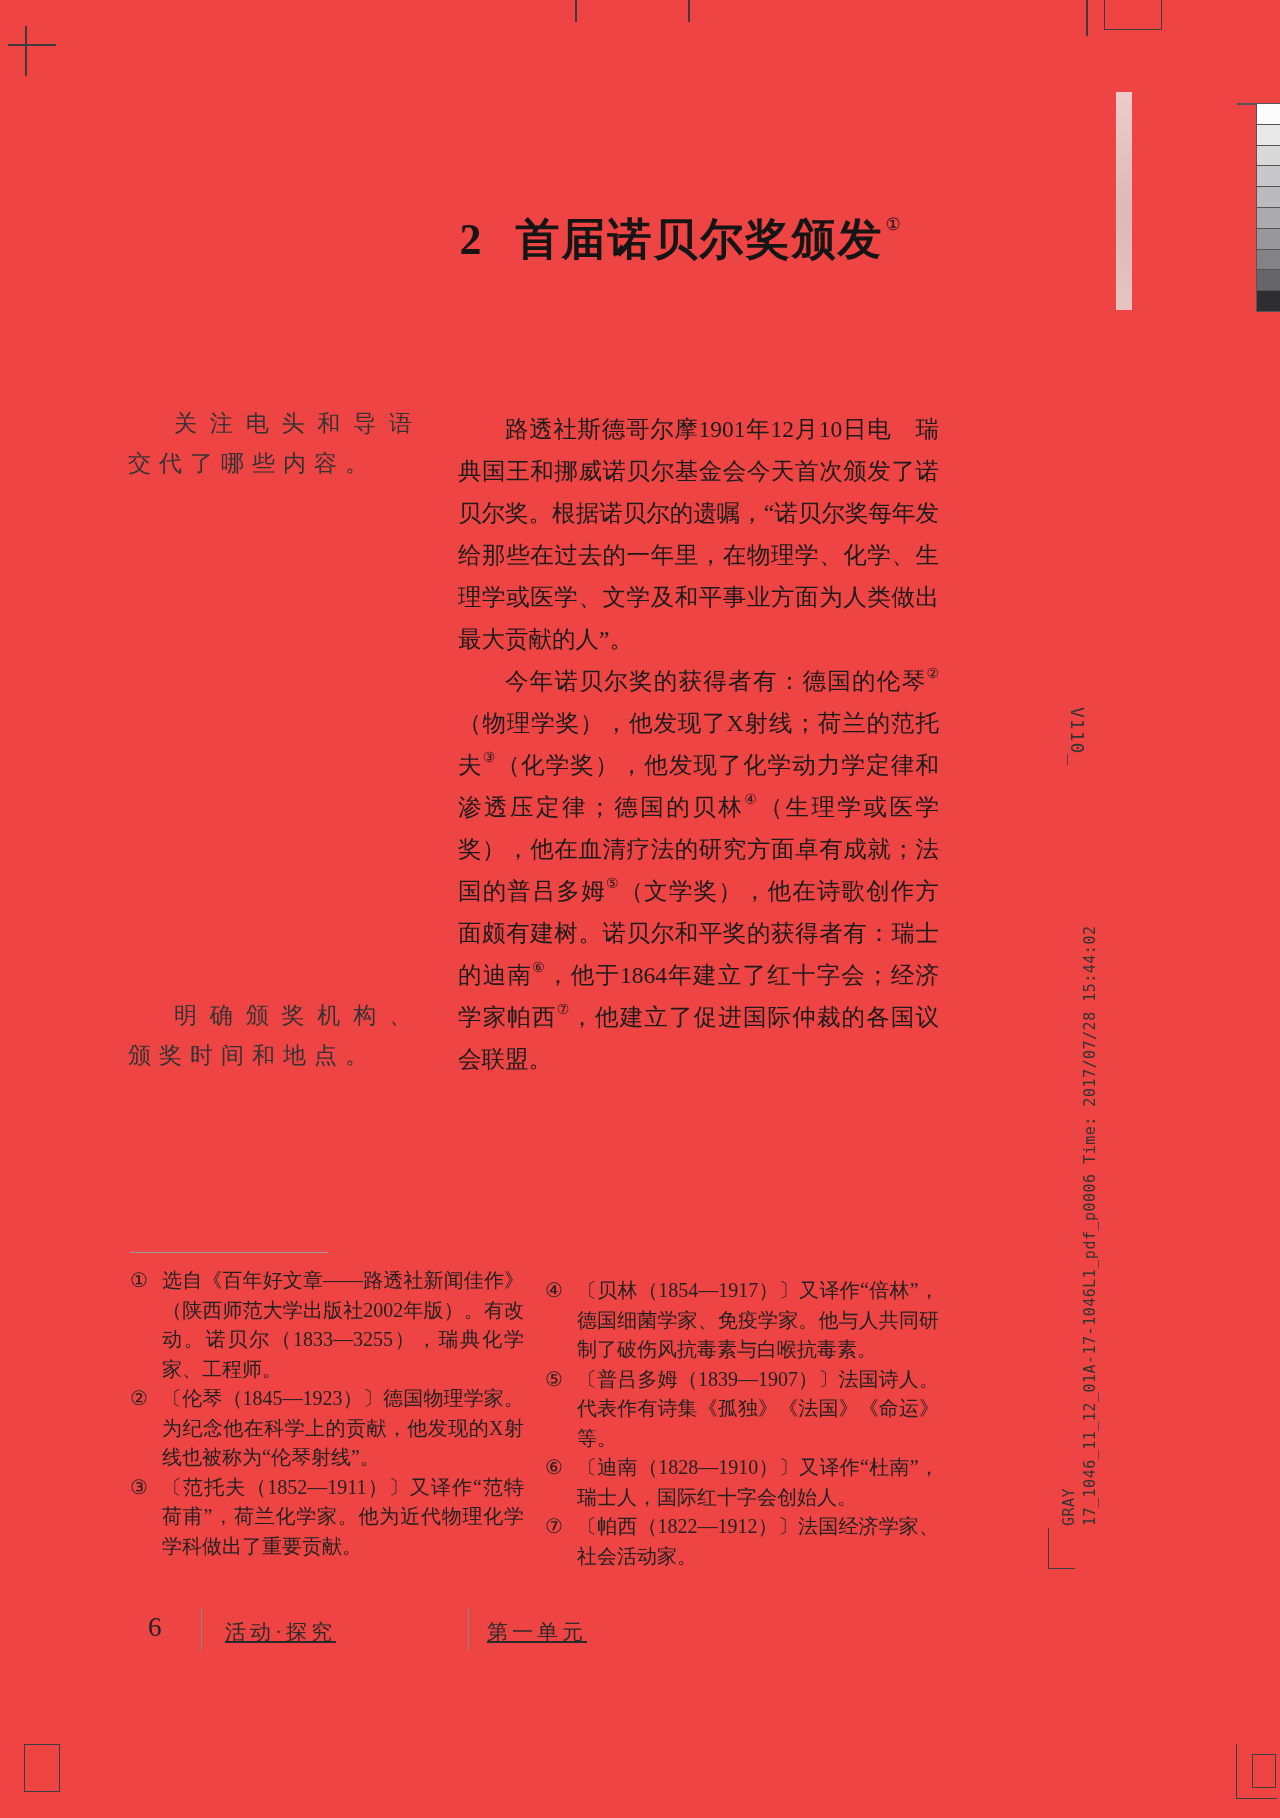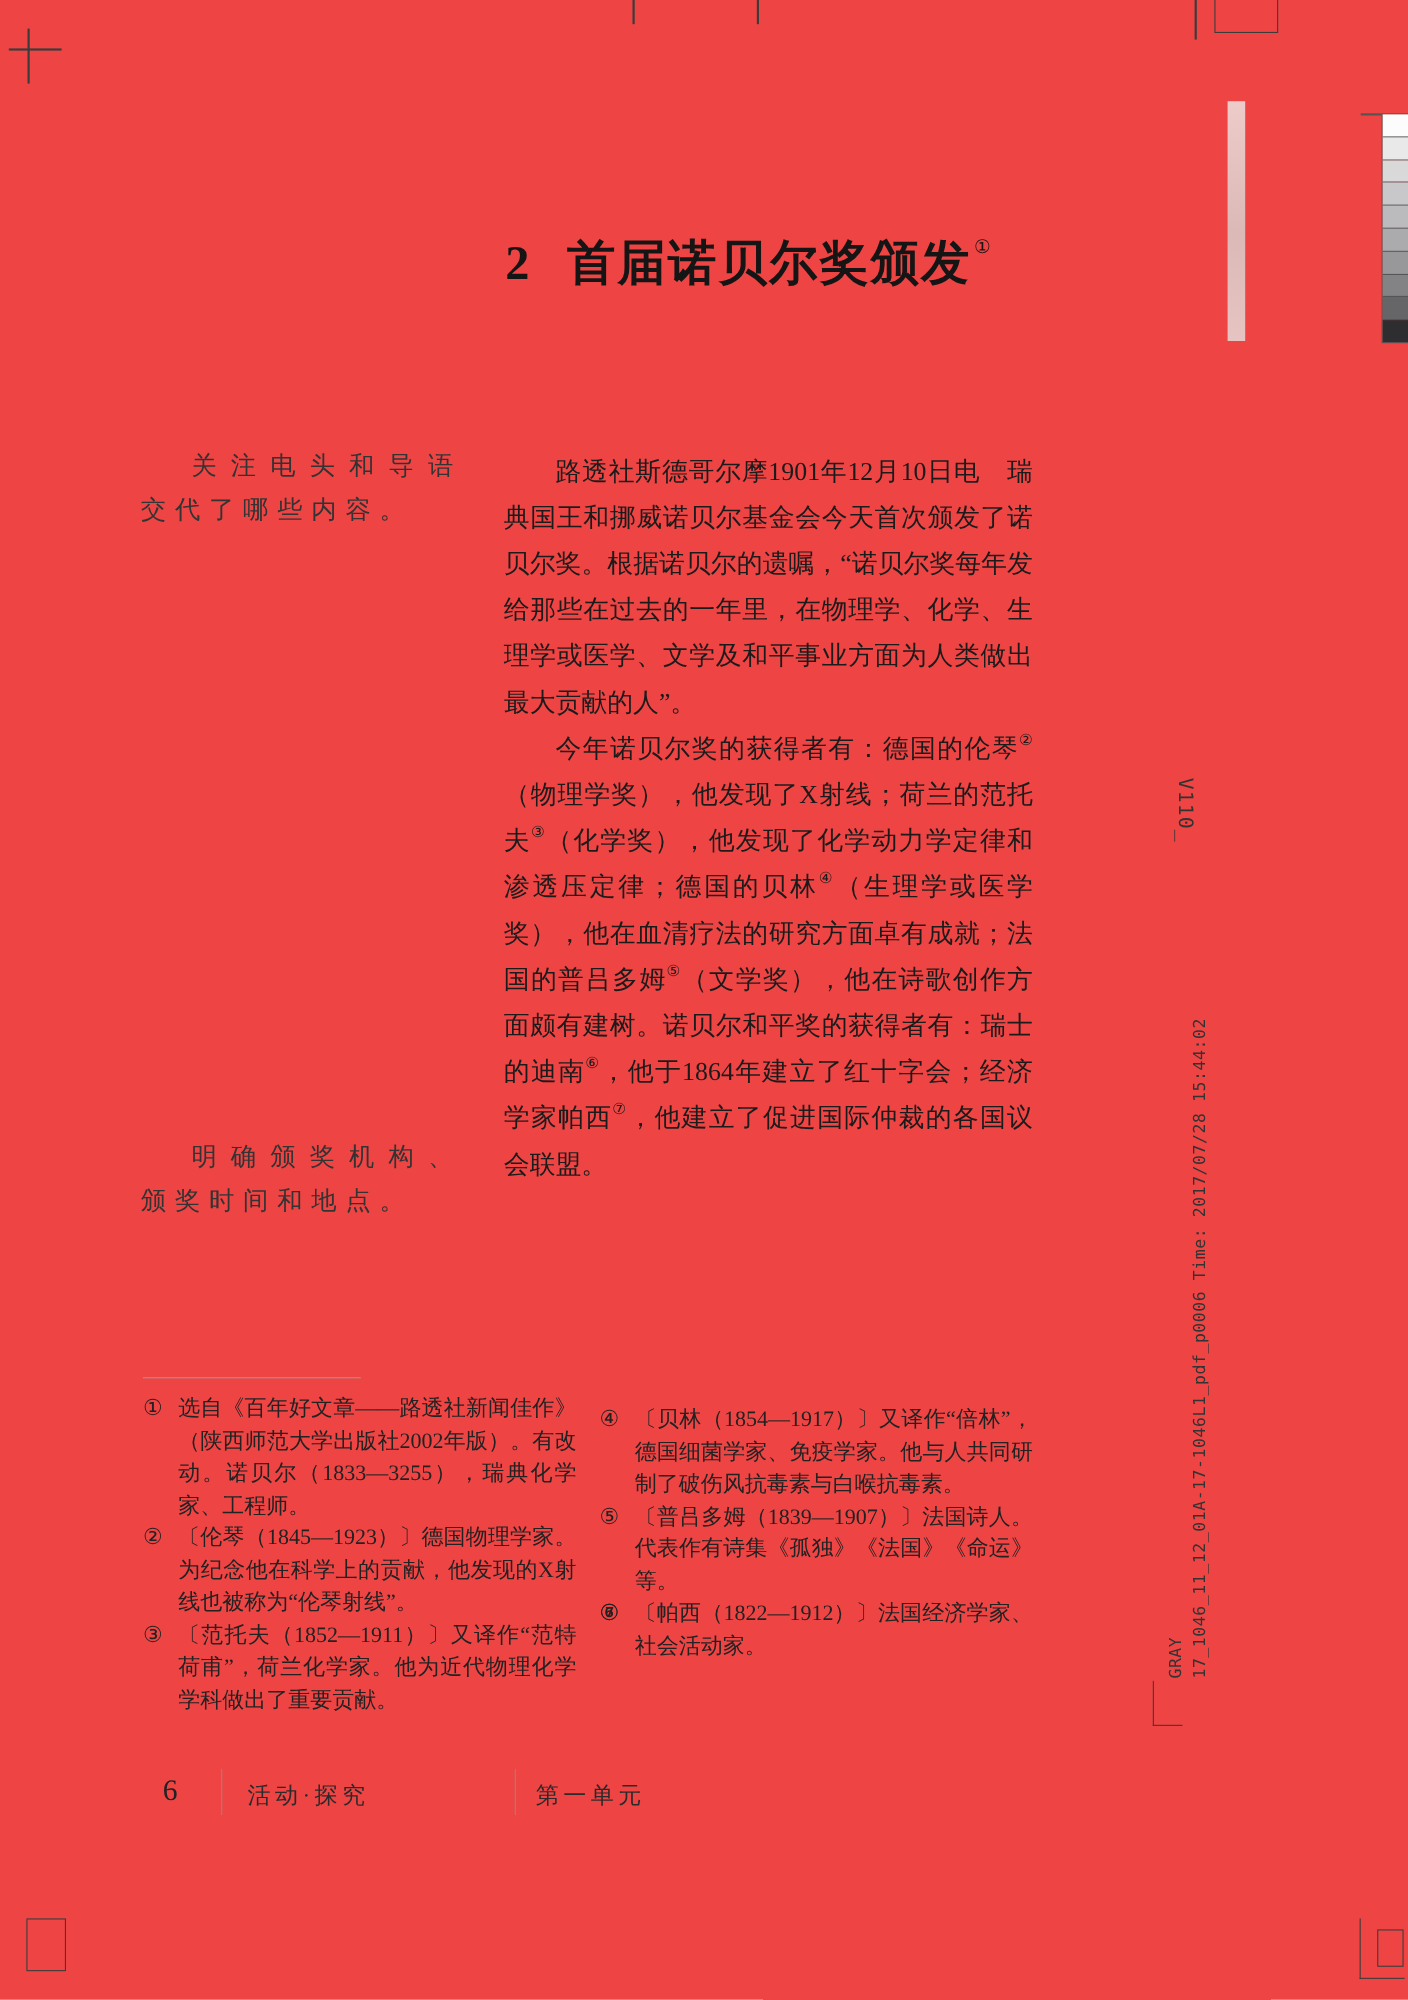--- a/index.html
+++ b/index.html
@@ -22,21 +22,21 @@
   .title .t-sup{font-size:17px;font-weight:normal;vertical-align:24px;letter-spacing:0;margin-left:2px;}
   
   .margin-note{
     position:absolute;left:128px;width:292px;
     font-size:23px;line-height:40px;letter-spacing:8px;
     color:#333;text-align:justify;text-indent:2em;
     font-family:"Liberation Serif","DejaVu Serif",serif;
   }
   .mn1{top:404px;}
   .mn2{top:619px;}
-  .mn3{top:1032px;}
+  .mn3{top:996px;}
   
   .body-col{
     position:absolute;left:458px;top:408px;width:481px;
     font-size:23.5px;line-height:42px;text-align:justify;color:#1b1b1b;
   }
   .body-col p{margin:0;text-indent:2em;}
   .lead{font-weight:normal;}
   .sup{font-size:14px;vertical-align:11px;line-height:0;}
   
   .fn-rule{position:absolute;left:130px;top:1252px;width:198px;height:1px;background:#9a9a9a;}
@@ -46,21 +46,21 @@
   }
   .fn-col.left{left:130px;}
   .fn-col.right{left:545px;top:1276px;}
   .fn{position:relative;padding-left:32px;margin:0;}
   .fn-num{position:absolute;left:0;top:0;}
   
   .footer-pagenum{position:absolute;left:148px;top:1612px;font-size:27px;color:#222;}
   .footer-sep{position:absolute;width:1px;height:42px;background:#8a8a8a;top:1608px;}
   .sep1{left:201px;}
   .sep2{left:468px;}
-  .footer-label{position:absolute;top:1618px;font-size:21px;letter-spacing:4px;color:#2a2a2a;white-space:nowrap;}
+  .footer-label{position:absolute;top:1618px;font-size:21px;letter-spacing:4px;color:#2a2a2a;white-space:nowrap;text-decoration:underline;}
   .fl1{left:225px;}
   .fl2{left:487px;}
   
   .mark{position:absolute;background:#3c3c3c;}
   .box-mark{position:absolute;border:1.5px solid #3c3c3c;background:transparent;}
   .lmark{position:absolute;border-left:1.5px solid #3c3c3c;border-bottom:1.5px solid #3c3c3c;}
   .gs-strip{position:absolute;left:1256px;top:103px;width:23px;border:1px solid #555;}
   .gs-step{width:100%;height:19.8px;border-bottom:1px solid #555;}
   .gs-step:last-child{border-bottom:none;}
   .gs-tick{position:absolute;left:1237px;top:103px;width:19px;height:2px;background:#555;}
@@ -125,21 +125,21 @@
 
   <div class="fn-col left">
     <p class="fn"><span class="fn-num">①</span><span>选自《百年好文章——路透社新闻佳作》（陕西师范大学出版社2002年版）。有改动。诺贝尔（1833—3255），瑞典化学家、工程师。</span></p>
     <p class="fn"><span class="fn-num">②</span><span>〔伦琴（1845—1923）〕德国物理学家。为纪念他在科学上的贡献，他发现的X射线也被称为“伦琴射线”。</span></p>
     <p class="fn"><span class="fn-num">③</span><span>〔范托夫（1852—1911）〕又译作“范特荷甫”，荷兰化学家。他为近代物理化学学科做出了重要贡献。</span></p>
   </div>
 
   <div class="fn-col right">
     <p class="fn"><span class="fn-num">④</span><span>〔贝林（1854—1917）〕又译作“倍林”，德国细菌学家、免疫学家。他与人共同研制了破伤风抗毒素与白喉抗毒素。</span></p>
     <p class="fn"><span class="fn-num">⑤</span><span>〔普吕多姆（1839—1907）〕法国诗人。代表作有诗集《孤独》《法国》《命运》等。</span></p>
-    <p class="fn"><span class="fn-num">⑥</span></p>
+    <p class="fn"><span class="fn-num">⑥</span><span>〔迪南（1828—1910）〕又译作“杜南”，瑞士人，国际红十字会创始人。</span></p>
     <p class="fn"><span class="fn-num">⑦</span><span>〔帕西（1822—1912）〕法国经济学家、社会活动家。</span></p>
   </div>
 
   <div class="footer-pagenum">6</div>
   <div class="footer-sep sep1"></div>
   <div class="footer-label fl1">活动·探究</div>
   <div class="footer-sep sep2"></div>
   <div class="footer-label fl2">第一单元</div>
 
   <div class="vtext v110">V110_</div>

